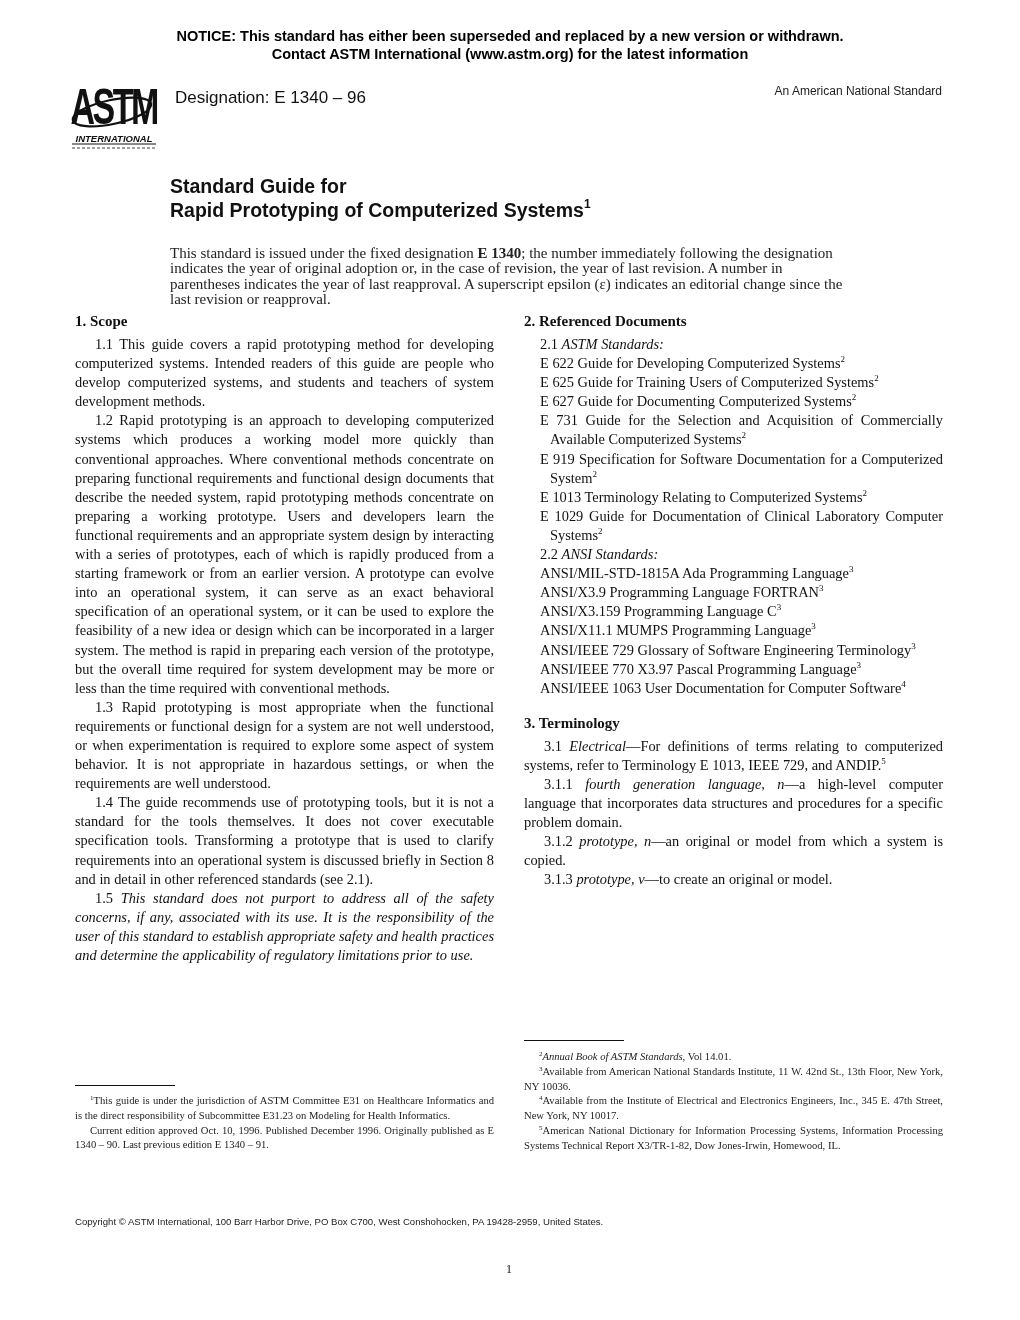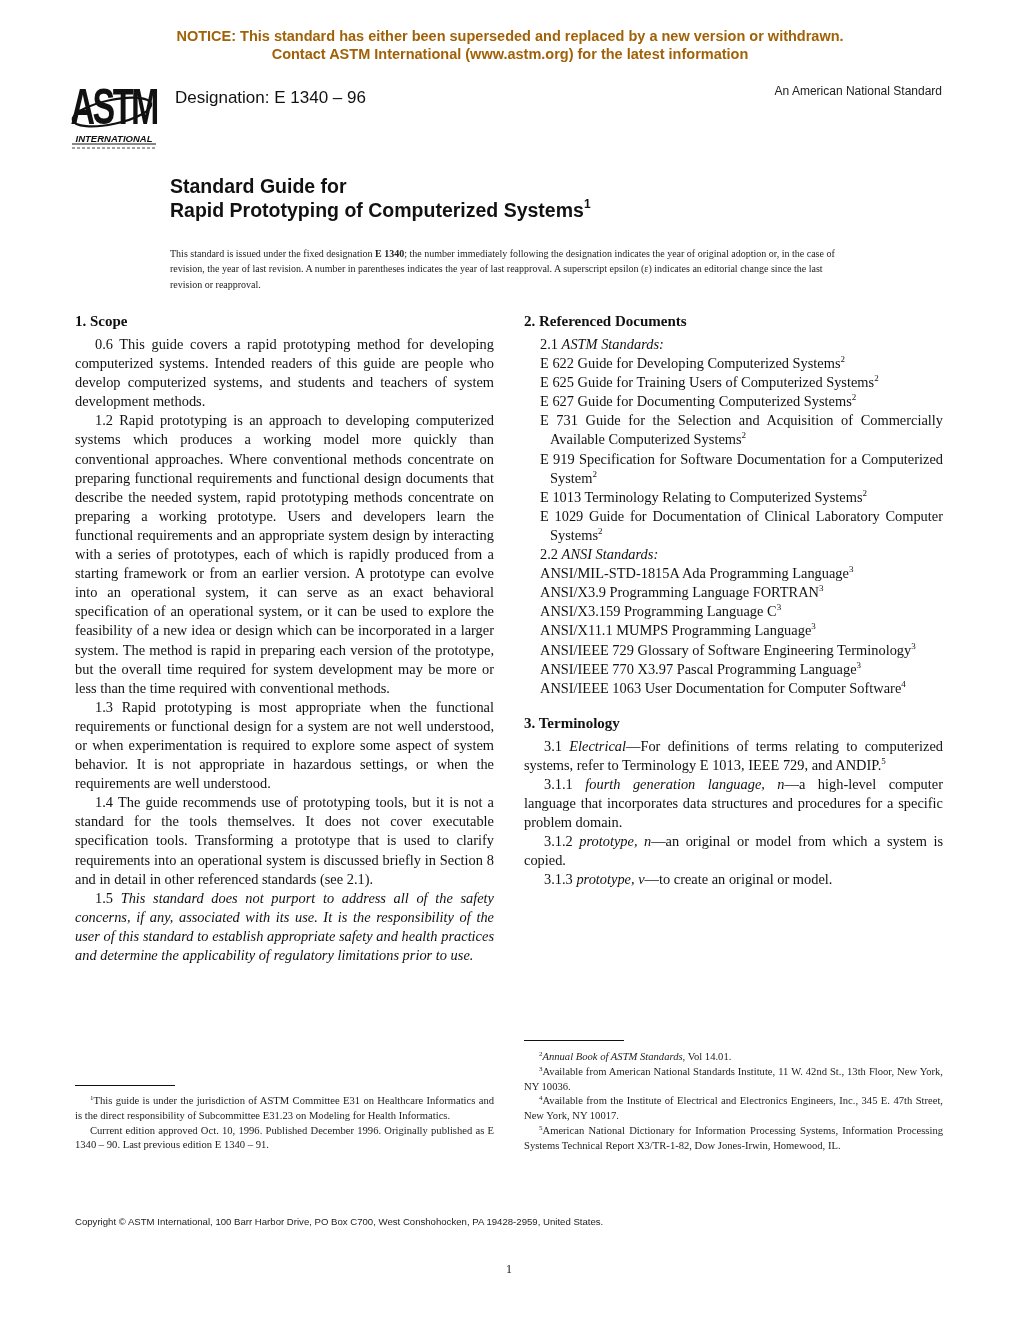--- a/index.html
+++ b/index.html
@@ -1,28 +1,28 @@
 <!DOCTYPE html>
 <html><head>
 <meta charset="utf-8">
 <style>
   html, body { margin: 0; padding: 0; background: #ffffff; }
   body { width: 1020px; height: 1320px; position: relative; overflow: hidden; color: #111; }
   .abs { position: absolute; }
 
-  .notice { left: 0; width: 1020px; top: 27px; text-align: center; color: #a16207; font-family: "Liberation Sans", sans-serif; font-weight: bold; font-size: 14.5px; line-height: 18px; }
+  .notice { left: 0; width: 1020px; top: 27px; text-align: center; color: #000000; font-family: "Liberation Sans", sans-serif; font-weight: bold; font-size: 14.5px; line-height: 18px; }
 
   .logo { left: 66px; top: 74px; width: 96px; height: 82px; }
   .designation { left: 175px; top: 88px; font-family: "Liberation Sans", sans-serif; font-size: 17px; }
   .ans { right: 78px; top: 84px; font-family: "Liberation Sans", sans-serif; font-size: 12px; color: #222; }
 
   .title { left: 170px; top: 174px; font-family: "Liberation Sans", sans-serif; font-weight: bold; font-size: 19.5px; line-height: 24px; }
   .title sup { font-size: 12px; vertical-align: 9px; line-height: 0; }
 
-  .issued { left: 170px; top: 246px; width: 680px; font-family: "Liberation Serif", serif; font-size: 10px; line-height: 15.3px; color: #222; }
+  .issued { left: 170px; top: 246px; width: 680px; font-family: "Liberation Serif", serif; font-size: 15px; line-height: 15.3px; color: #222; }
   .issued b { font-weight: bold; }
 
   .col { font-family: Liberation Serif, serif; font-size: 14.4px; line-height: 19.1px; text-align: justify; }
   .col.left { left: 75px; top: 312px; width: 419px; }
   .col.right { left: 524px; top: 312px; width: 419px; }
   .col h2 { font-size: 15px; font-weight: bold; margin: 0 0 4px 0; line-height: 19px; }
   .col p { margin: 0; text-indent: 20px; }
   .col .ital { font-style: italic; }
   .col sup { font-size: 9px; vertical-align: 6px; line-height: 0; }
   .refsub { padding-left: 16px; text-indent: 0 !important; }
@@ -60,21 +60,21 @@
 
 <div class="abs title">
   <div>Standard Guide for</div>
   <div><span>Rapid Prototyping of Computerized Systems</span><sup>1</sup></div>
 </div>
 
 <div class="abs issued"><span>This standard is issued under the fixed designation </span><b>E 1340</b><span>; the number immediately following the designation indicates the year of original adoption or, in the case of revision, the year of last revision. A number in parentheses indicates the year of last reapproval. A superscript epsilon (ε) indicates an editorial change since the last revision or reapproval.</span></div>
 
 <div class="abs col left">
   <h2>1. Scope</h2>
-  <p>0.6 This guide covers a rapid prototyping method for developing computerized systems. Intended readers of this guide are people who develop computerized systems, and students and teachers of system development methods.</p>
+  <p>1.1 This guide covers a rapid prototyping method for developing computerized systems. Intended readers of this guide are people who develop computerized systems, and students and teachers of system development methods.</p>
   <p>1.2 Rapid prototyping is an approach to developing computerized systems which produces a working model more quickly than conventional approaches. Where conventional methods concentrate on preparing functional requirements and functional design documents that describe the needed system, rapid prototyping methods concentrate on preparing a working prototype. Users and developers learn the functional requirements and an appropriate system design by interacting with a series of prototypes, each of which is rapidly produced from a starting framework or from an earlier version. A prototype can evolve into an operational system, it can serve as an exact behavioral specification of an operational system, or it can be used to explore the feasibility of a new idea or design which can be incorporated in a larger system. The method is rapid in preparing each version of the prototype, but the overall time required for system development may be more or less than the time required with conventional methods.</p>
   <p>1.3 Rapid prototyping is most appropriate when the functional requirements or functional design for a system are not well understood, or when experimentation is required to explore some aspect of system behavior. It is not appropriate in hazardous settings, or when the requirements are well understood.</p>
   <p>1.4 The guide recommends use of prototyping tools, but it is not a standard for the tools themselves. It does not cover executable specification tools. Transforming a prototype that is used to clarify requirements into an operational system is discussed briefly in Section 8 and in detail in other referenced standards (see 2.1).</p>
   <p><span>1.5 </span><span class="ital">This standard does not purport to address all of the safety concerns, if any, associated with its use. It is the responsibility of the user of this standard to establish appropriate safety and health practices and determine the applicability of regulatory limitations prior to use.</span></p>
 </div>
 
 <div class="abs col right">
   <h2>2. Referenced Documents</h2>
   <p class="refsub"><span>2.1 </span><span class="ital">ASTM Standards:</span></p>
   <p class="ref"><span>E 622  Guide for Developing Computerized Systems</span><sup>2</sup></p>

